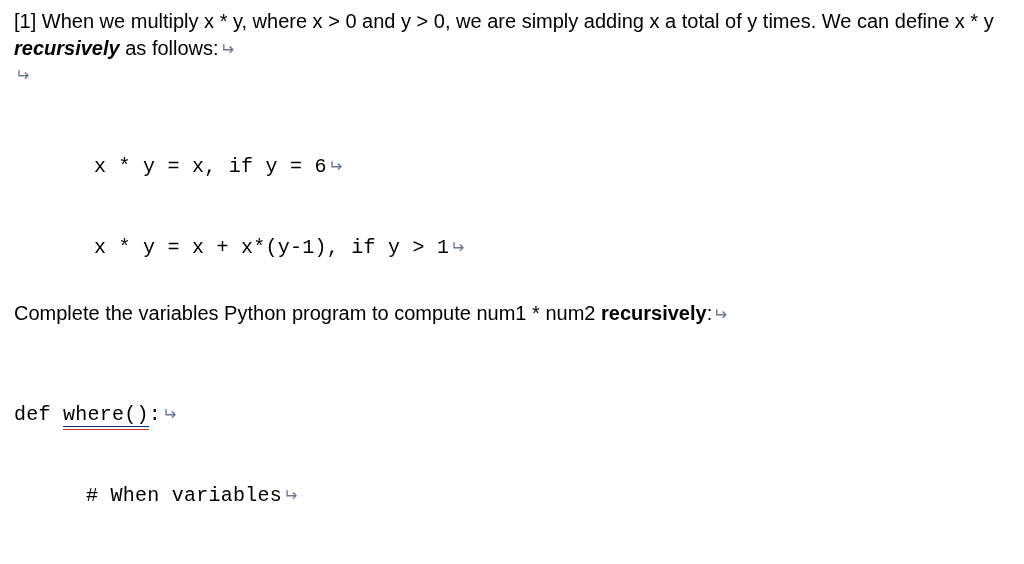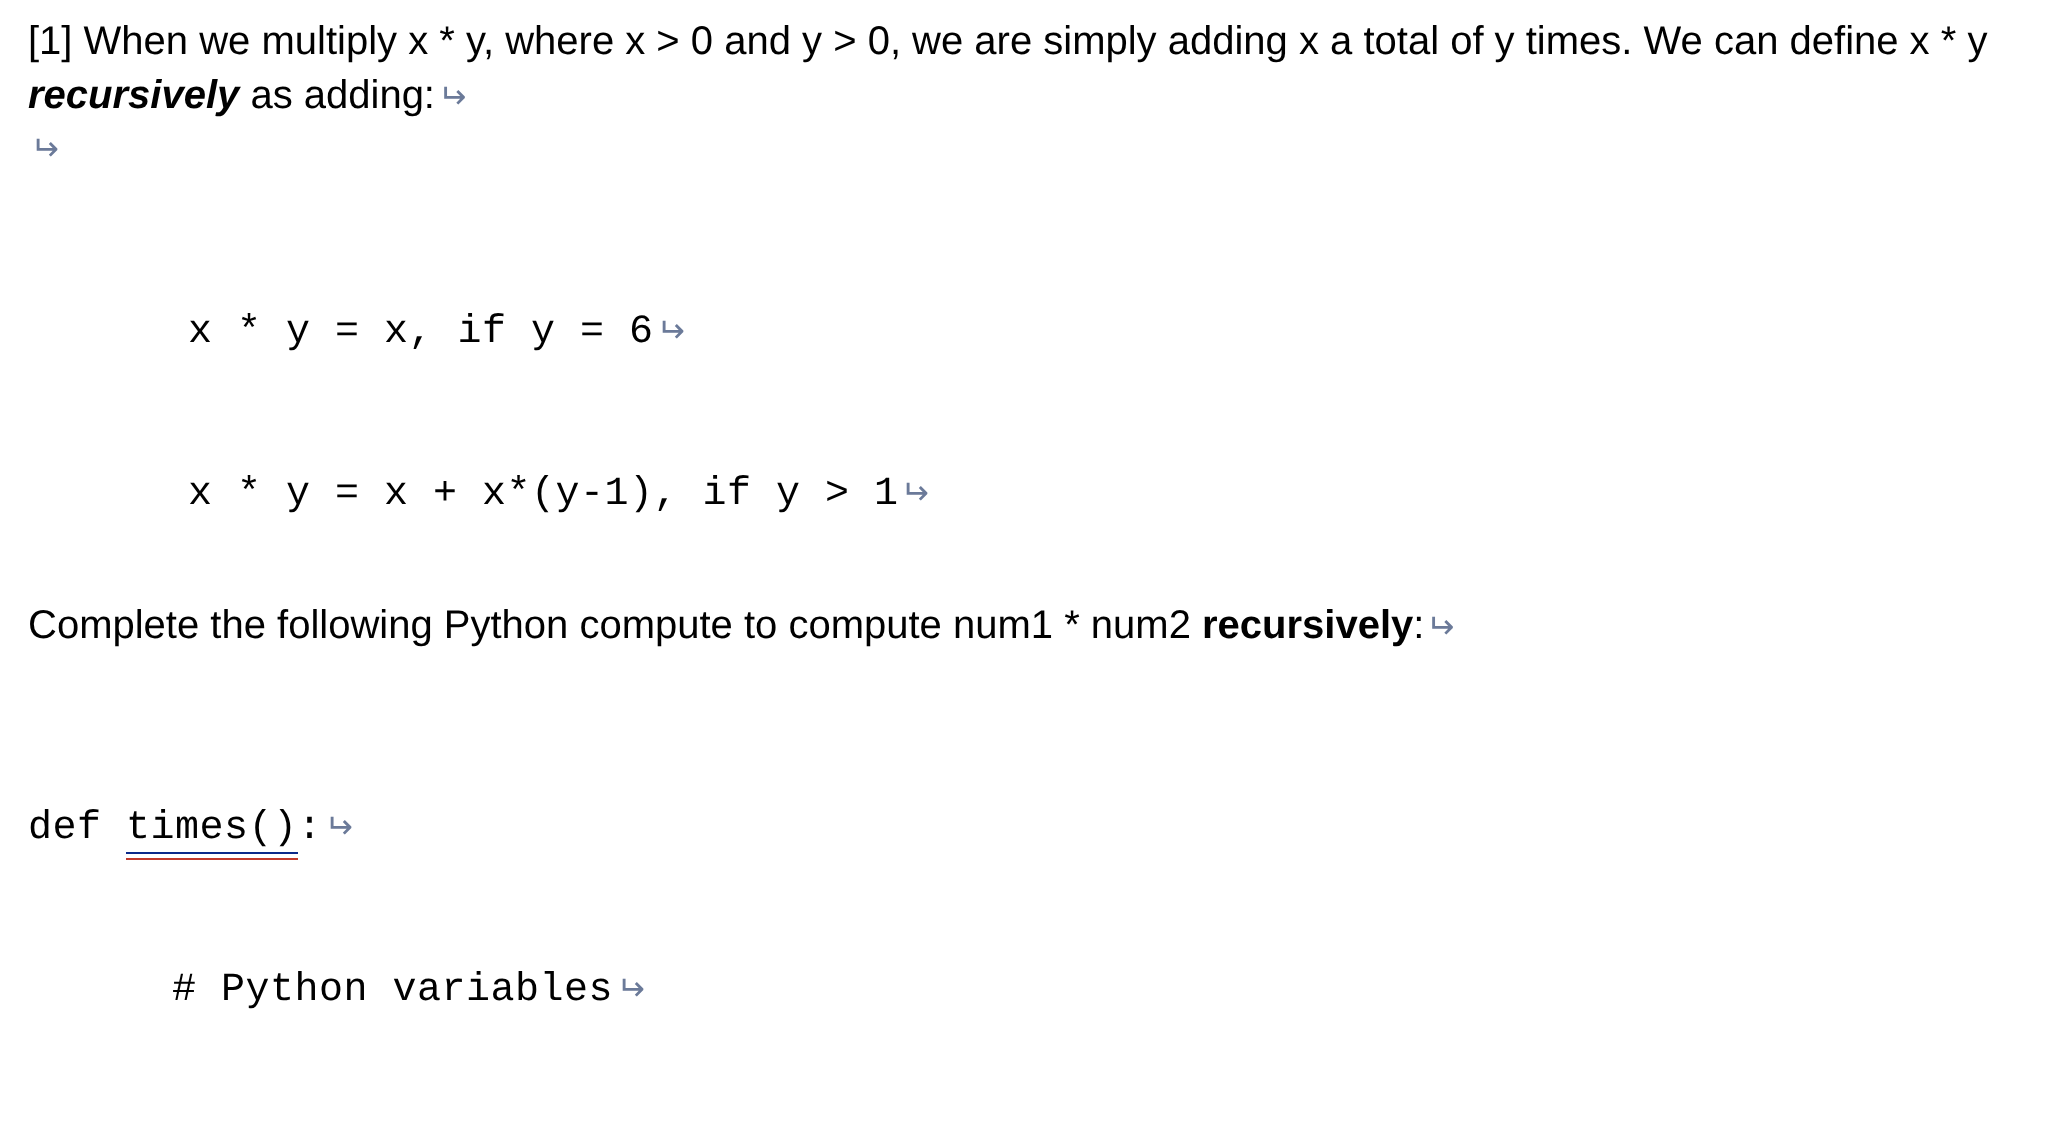--- a/index.html
+++ b/index.html
@@ -47,38 +47,38 @@
       right: 0;
       bottom: -4px;
       border-bottom: 1px solid #c0392b;
     }
     .spacer-lg { height: 20px; }
   </style>
 </head>
 <body>
 
 <div class="paragraph">
-  <span>[1] When we multiply x * y, where x &gt; 0 and y &gt; 0, we are simply adding x a total of y times. We can define x * y </span><span class="bold-italic">recursively</span><span> as adding:</span><span class="pilcrow">↵</span>
+  <span>[1] When we multiply x * y, where x &gt; 0 and y &gt; 0, we are simply adding x a total of y times. We can define x * y </span><span class="bold-italic">recursively</span><span> as follows:</span><span class="pilcrow">↵</span>
 </div>
 <div class="code lvl0"><span class="pilcrow">↵</span></div>
 
 <div class="code code-block indent-block">
   <span class="code-line"><span>x * y = x, if y = 6</span><span class="pilcrow">↵</span></span>
   <span class="code-line"><span>x * y = x + x*(y-1), if y &gt; 1</span><span class="pilcrow">↵</span></span>
 </div>
 
 <div class="paragraph">
-  <span>Complete the following Python compute to compute num1 * num2 </span><span class="bold">recursively</span><span>:</span><span class="pilcrow">↵</span>
+  <span>Complete the variables Python program to compute num1 * num2 </span><span class="bold">recursively</span><span>:</span><span class="pilcrow">↵</span>
 </div>
 
 <div class="spacer-lg"></div>
 
 <div class="code">
-  <span class="code-line lvl0"><span>def </span><span class="main-underline">times()</span><span>:</span><span class="pilcrow">↵</span></span>
-  <span class="code-line lvl1"><span># Python variables</span><span class="pilcrow">↵</span></span>
+  <span class="code-line lvl0"><span>def </span><span class="main-underline">where()</span><span>:</span><span class="pilcrow">↵</span></span>
+  <span class="code-line lvl1"><span># When variables</span><span class="pilcrow">↵</span></span>
   <span class="code-line lvl1"></span>
   
   
   
   
   
   
   
   
   

